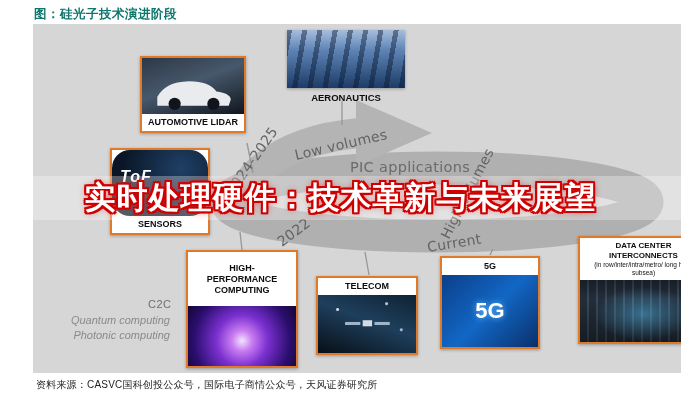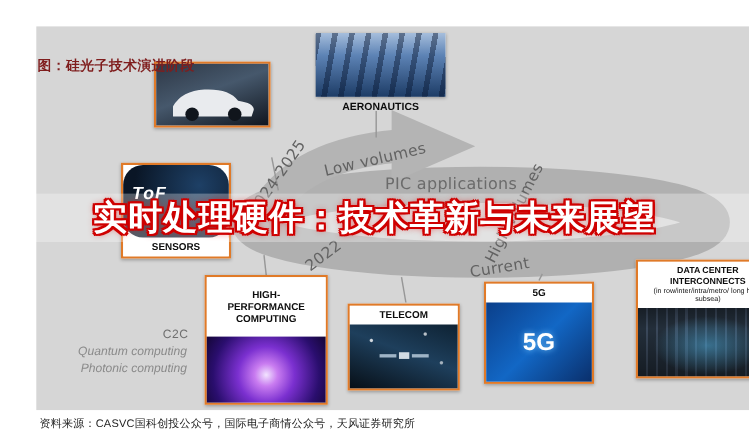--- a/index.html
+++ b/index.html
@@ -3,21 +3,21 @@
 <meta charset="utf-8">
 <style>
   html,body{margin:0;padding:0;}
   body{
     width:681px;height:400px;position:relative;overflow:hidden;
     background:#ffffff;
     font-family:"Liberation Sans","DejaVu Sans",sans-serif;
   }
   .figure-title{
     position:absolute;left:34px;top:6px;z-index:6;
-    font-size:12.5px;font-weight:700;color:#7f1d1d;letter-spacing:.5px;margin-top:46px;
+    font-size:12.5px;font-weight:700;color:#0f766e;letter-spacing:.5px;
   }
   .canvas-gray{
     position:absolute;left:33px;top:24px;width:648px;height:349px;
     background:#d6d6d6;z-index:0;
   }
   .swirl{position:absolute;left:0;top:0;z-index:1;}
   .swirl text{fill:#636363;font-size:14px;font-weight:500;font-family:"DejaVu Sans",sans-serif;letter-spacing:.3px;}
   .swirl .pic{font-size:14.5px;fill:#6b6b6b;}
 
   .node{
@@ -148,20 +148,21 @@
 <div class="aero-label">AERONAUTICS</div>
 
 <div class="node node-automotive">
   <div class="imgbox img-automotive">
     <svg width="100%" height="100%" viewBox="0 0 100 55" preserveAspectRatio="none">
       <path d="M15 38 q8 -14 28 -15 q22 -1 30 10 q14 2 14 8 l-2 6 l-70 0 z" fill="#e9ebee"></path>
       <circle cx="32" cy="45" r="6" fill="#10151c"></circle>
       <circle cx="70" cy="45" r="6" fill="#10151c"></circle>
     </svg>
   </div>
+  <div class="label">AUTOMOTIVE LIDAR</div>
 </div>
 
 <div class="node node-tof">
   <div class="imgbox img-tof">
     <span class="tof-text">ToF</span>
   </div>
   <div class="label">SENSORS</div>
 </div>
 
 <div class="node node-hpc">

